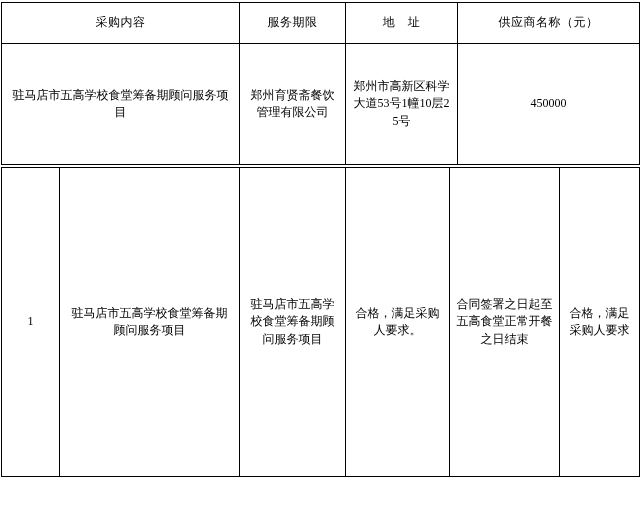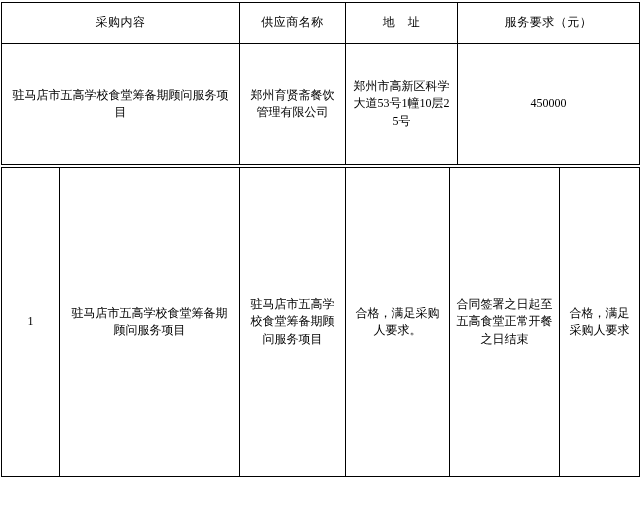--- a/index.html
+++ b/index.html
@@ -67,23 +67,23 @@
   <table class="doc-table">
     <colgroup>
       <col style="width:238px">
       <col style="width:106px">
       <col style="width:112px">
       <col style="width:182px">
     </colgroup>
     <tbody>
       <tr class="row-head">
         <td class="hdr">采购内容</td>
-        <td class="hdr">供应商名称</td>
+        <td class="hdr">服务期限</td>
         <td class="hdr">地　址</td>
-        <td class="hdr">服务要求（元）</td>
+        <td class="hdr">供应商名称（元）</td>
       </tr>
       <tr class="row-info">
         <td>驻马店市五高学校食堂筹备期顾问服务项目</td>
         <td>郑州育贤斋餐饮管理有限公司</td>
         <td>郑州市高新区科学大道53号1幢10层25号</td>
         <td class="num-cell">450000</td>
       </tr>
     </tbody>
   </table>
 

